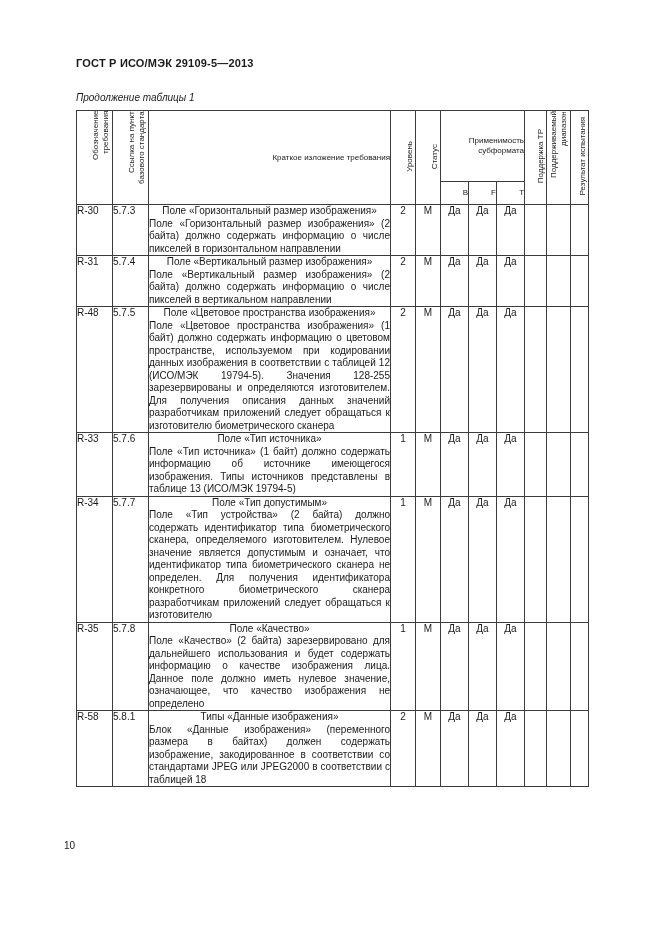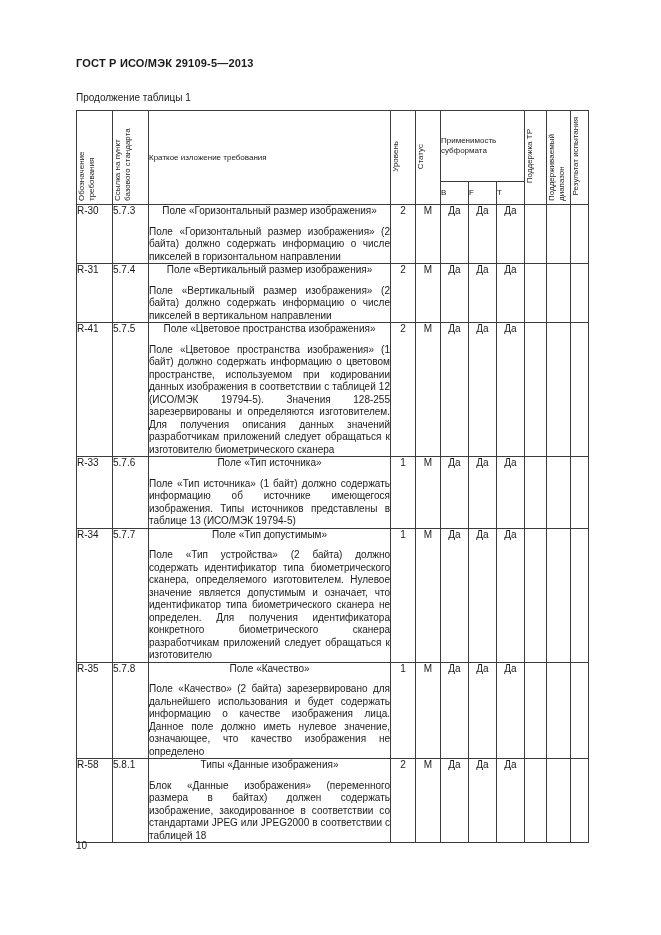--- a/index.html
+++ b/index.html
@@ -22,41 +22,42 @@
     top: 57px;
     font-size: 11px;
     font-weight: bold;
     letter-spacing: 0.2px;
   }
   .table-caption {
     position: absolute;
     left: 76px;
     top: 92px;
     font-size: 10px;
+    font-style: italic;
   }
   .req-table {
     position: absolute;
     left: 76px;
     top: 110px;
     border-collapse: collapse;
     table-layout: fixed;
     width: 512px;
     font-size: 10px;
     line-height: 1.25;
   }
   .req-table th, .req-table td {
     border: 1px solid #3c3c3c;
     padding: 0;
     vertical-align: top;
     font-weight: normal;
   }
   
   .req-table th {
     vertical-align: middle;
-    text-align: left;
+    text-align: right;
     font-size: 8px;
     line-height: 1.2;
   }
   .h-top { height: 70px; }
   .h-sub { height: 22px; font-size: 9px; }
   .vert {
     display: inline-block;
     writing-mode: vertical-rl;
     transform: rotate(180deg);
     max-height: 90px;
@@ -77,31 +78,30 @@
     padding: 3px 4px 4px 5px;
     font-size: 10px;
   }
   .sum-title {
     text-align: center;
     margin-bottom: 0;
   }
   .sum-body {
     text-align: justify;
     hyphens: auto;
-    margin-top: 8px;
     -webkit-hyphens: auto;
   }
   .c-center-cell {
     text-align: center;
     padding-top: 3px;
     font-size: 10px;
   }
   .page-number {
     position: absolute;
-    left: 76px;
+    left: 64px;
     top: 840px;
     font-size: 10px;
   }
 </style>
 </head>
 <body>
 
 <div class="page">
 
   <div class="doc-header">ГОСТ Р ИСО/МЭК 29109-5—2013</div>
@@ -170,21 +170,21 @@
         <td class="c-center-cell">М</td>
         <td class="c-center-cell">Да</td>
         <td class="c-center-cell">Да</td>
         <td class="c-center-cell">Да</td>
         <td class="c-center-cell"></td>
         <td class="c-center-cell"></td>
         <td class="c-center-cell"></td>
       </tr>
 
       <tr>
-        <td class="c-des-cell">R-41</td>
+        <td class="c-des-cell">R-48</td>
         <td class="c-ref-cell">5.7.5</td>
         <td class="c-sum-cell">
           <div class="sum-title">Поле «Цветовое пространства изображения»</div>
           <div class="sum-body">Поле «Цветовое пространства изображения» (1 байт) должно содержать информацию о цветовом пространстве, используемом при кодировании данных изображения в соответствии с таблицей 12 (ИСО/МЭК 19794-5). Значения 128-255 зарезервированы и определяются изготовителем. Для получения описания данных значений разработчикам приложений следует обращаться к изготовителю биометрического сканера</div>
         </td>
         <td class="c-center-cell">2</td>
         <td class="c-center-cell">М</td>
         <td class="c-center-cell">Да</td>
         <td class="c-center-cell">Да</td>
         <td class="c-center-cell">Да</td>

